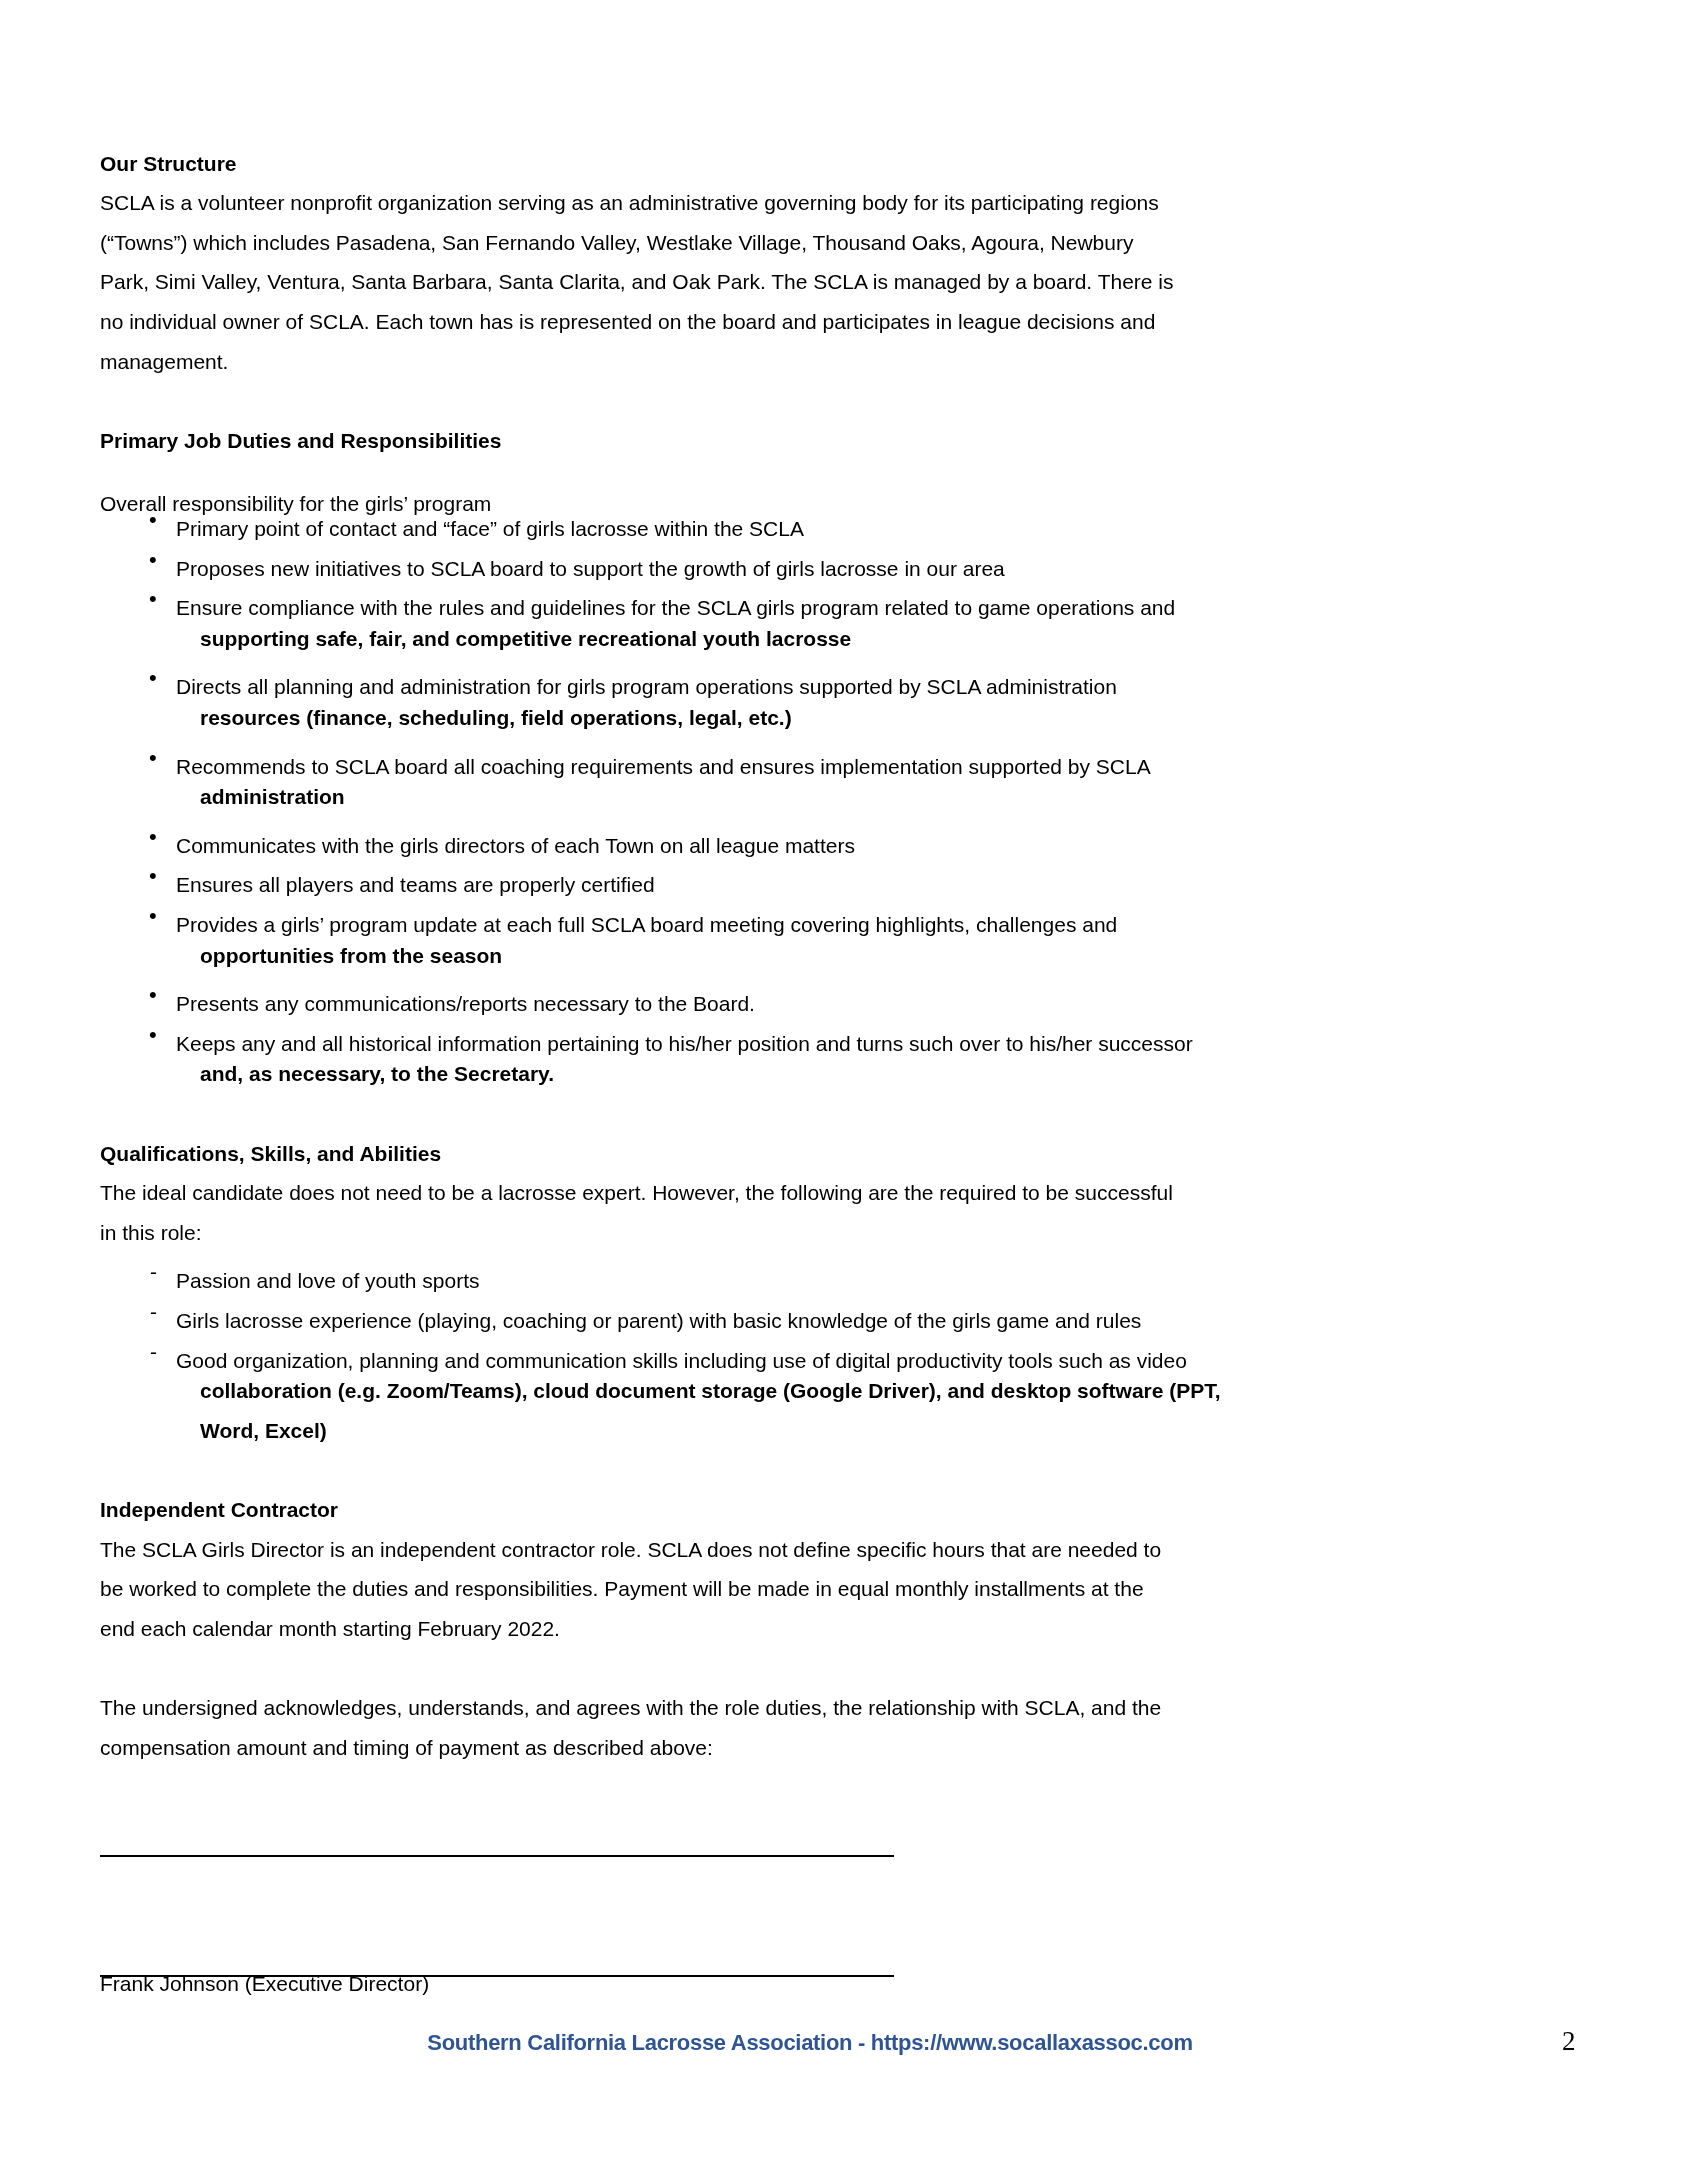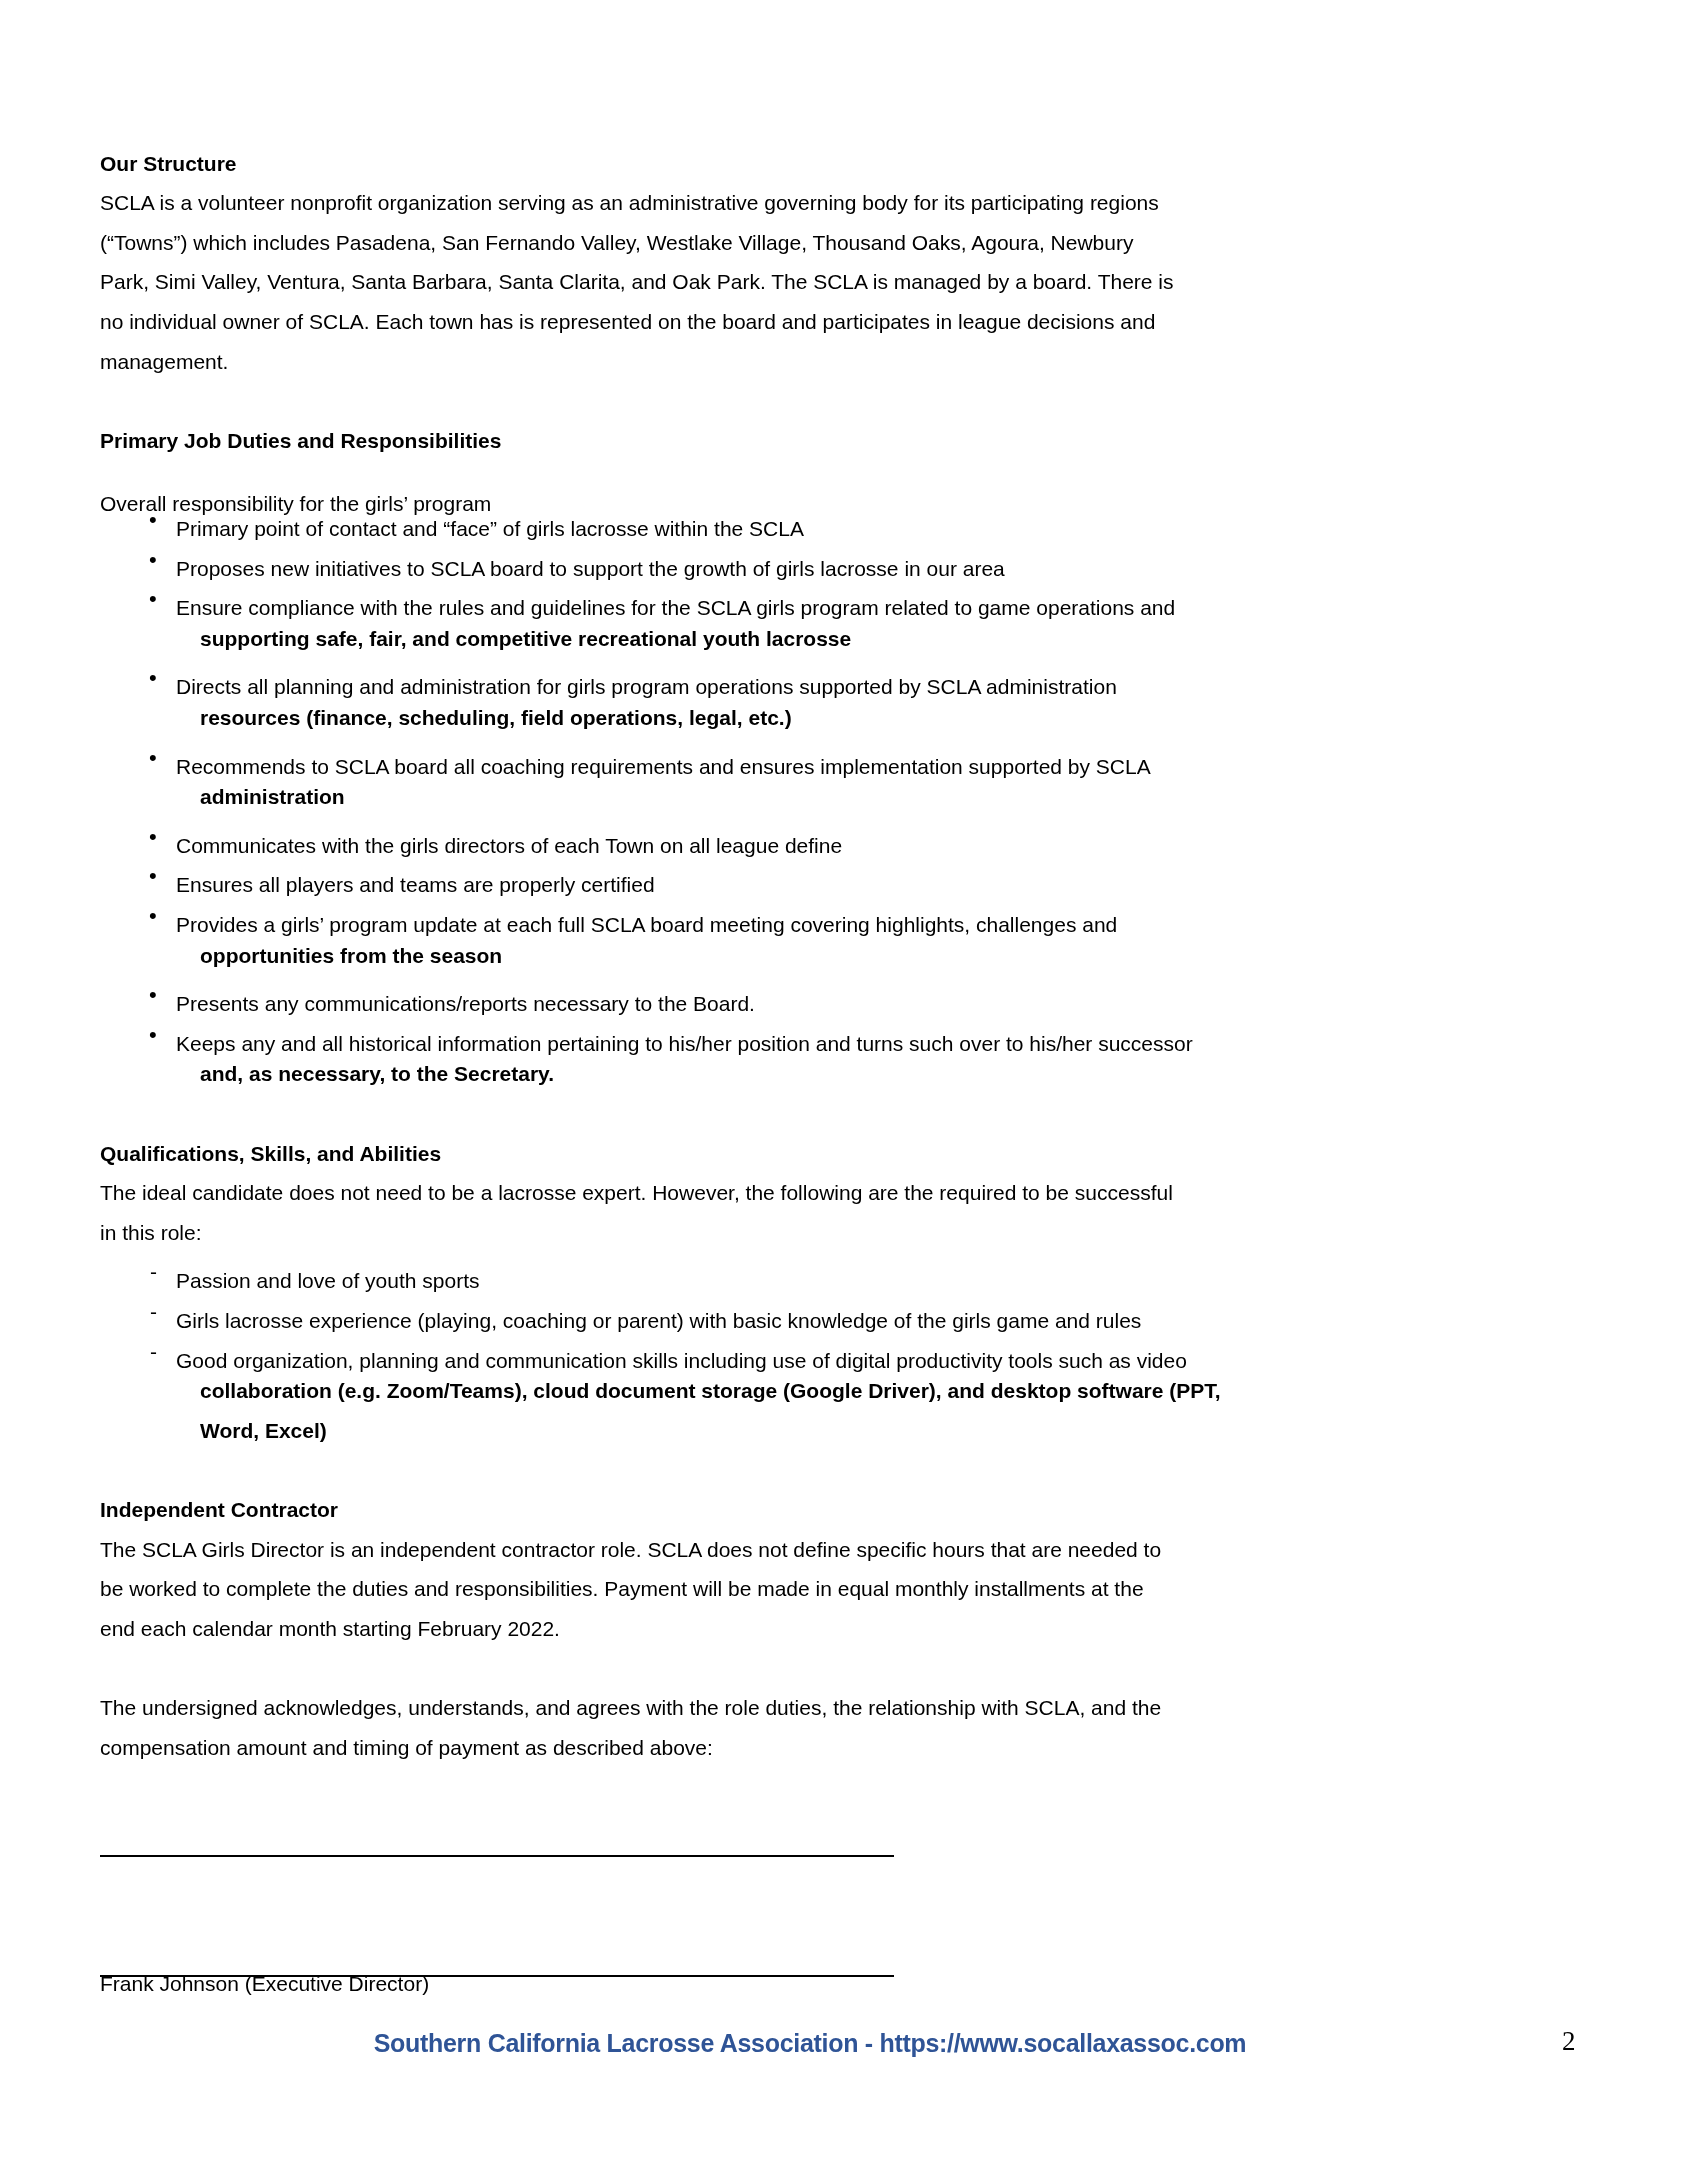--- a/index.html
+++ b/index.html
@@ -9,21 +9,21 @@
           font-size: 21px; white-space: nowrap; }
   .heading { font-weight: bold; }
   .bullet-marker { position: absolute; height: 40px; line-height: 40px; font-size: 21px; }
   .dot { left: 149px; font-size: 22px; }
   .dash { left: 150px; }
   .item-text { left: 176px; margin-top: 9px; }
   .cont-text { left: 200px; font-weight: bold; }
   .sig-line { position: absolute; left: 100px; width: 794px; height: 0;
               border-top: 2px solid #000; }
   .footer { position: absolute; top: 2025px; left: 0; width: 1620px; text-align: center;
-            font-size: 25px; font-weight: bold; color: #2F5496; line-height: 36px;
+            font-size: 22px; font-weight: bold; color: #2F5496; line-height: 36px;
             letter-spacing: -0.3px; font-family: "Liberation Sans", sans-serif; }
   .page-num { position: absolute; left: 1562px; top: 2023px; font-size: 27px;
               line-height: 36px; font-family: "Liberation Serif", serif; }
 </style>
 </head>
 <body>
 
 <div class="line heading" style="top:144px">Our Structure</div>
 <div class="line" style="top:183px">SCLA is a volunteer nonprofit organization serving as an administrative governing body for its participating regions</div>
 <div class="line" style="top:223px">(“Towns”) which includes Pasadena, San Fernando Valley, Westlake Village, Thousand Oaks, Agoura, Newbury</div>
@@ -48,21 +48,21 @@
 
   <span class="bullet-marker dot" style="top:658px">•</span>
   <div class="line item-text" style="top:658px">Directs all planning and administration for girls program operations supported by SCLA administration</div>
   <div class="line cont-text" style="top:698px">resources (finance, scheduling, field operations, legal, etc.)</div>
 
   <span class="bullet-marker dot" style="top:738px">•</span>
   <div class="line item-text" style="top:738px">Recommends to SCLA board all coaching requirements and ensures implementation supported by SCLA</div>
   <div class="line cont-text" style="top:777px">administration</div>
 
   <span class="bullet-marker dot" style="top:817px">•</span>
-  <div class="line item-text" style="top:817px">Communicates with the girls directors of each Town on all league define</div>
+  <div class="line item-text" style="top:817px">Communicates with the girls directors of each Town on all league matters</div>
 
   <span class="bullet-marker dot" style="top:856px">•</span>
   <div class="line item-text" style="top:856px">Ensures all players and teams are properly certified</div>
 
   <span class="bullet-marker dot" style="top:896px">•</span>
   <div class="line item-text" style="top:896px">Provides a girls’ program update at each full SCLA board meeting covering highlights, challenges and</div>
   <div class="line cont-text" style="top:936px">opportunities from the season</div>
 
   <span class="bullet-marker dot" style="top:975px">•</span>
   <div class="line item-text" style="top:975px">Presents any communications/reports necessary to the Board.</div>

